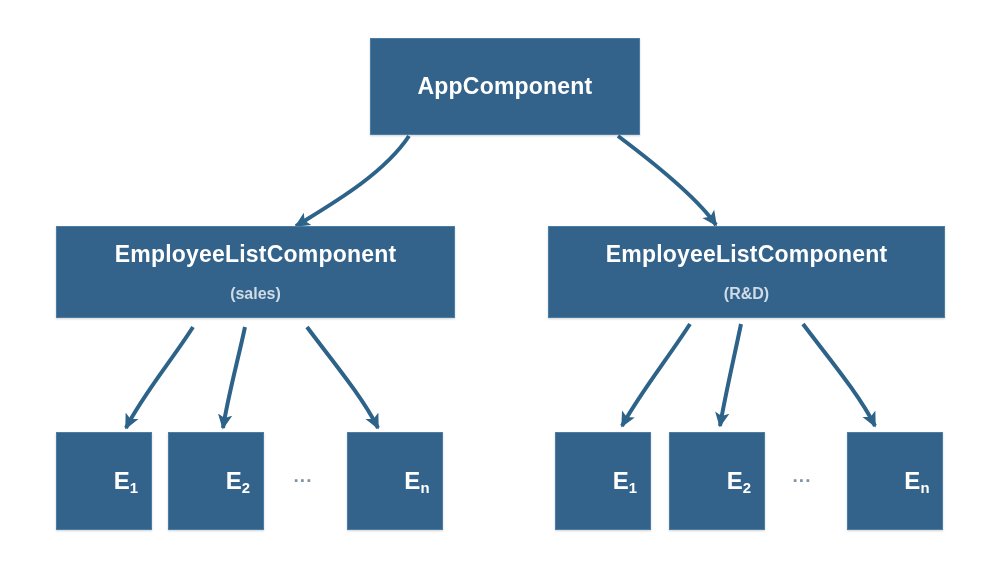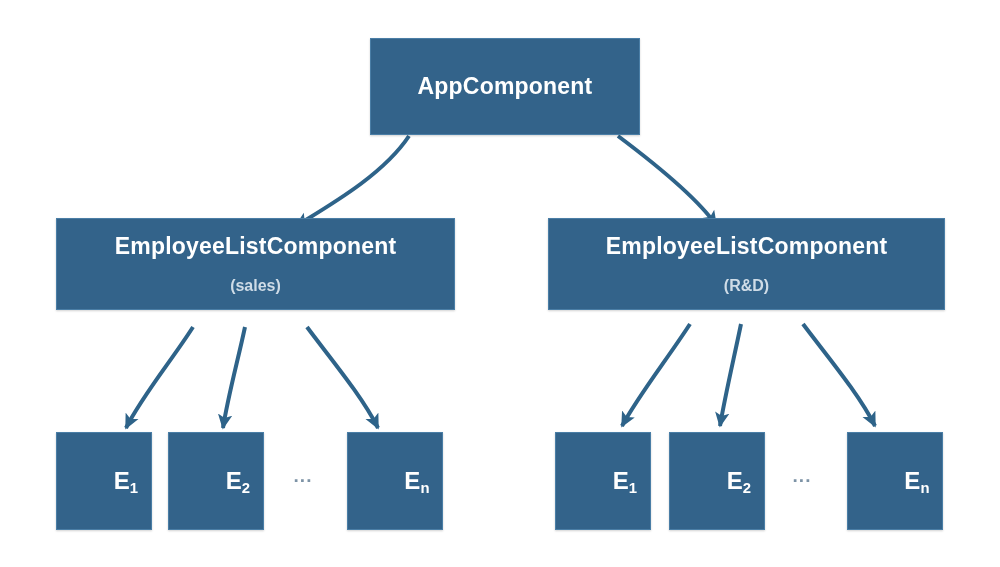--- a/index.html
+++ b/index.html
@@ -50,21 +50,21 @@
   #node-app {
     left: 370px;
     top: 38px;
     width: 270px;
     height: 97px;
   }
   #node-app .node-title { font-size: 23px; }
 
   
   .node-list {
-    top: 218px;
+    top: 226px;
     height: 92px;
   }
   #node-list-sales { left: 56px;  width: 399px; }
   #node-list-rd    { left: 548px; width: 397px; }
   .node-list .node-title { font-size: 23px; }
   .node-list .node-sub   { font-size: 16px; margin-top: 18px; }
 
   
   .leaf {
     top: 432px;

